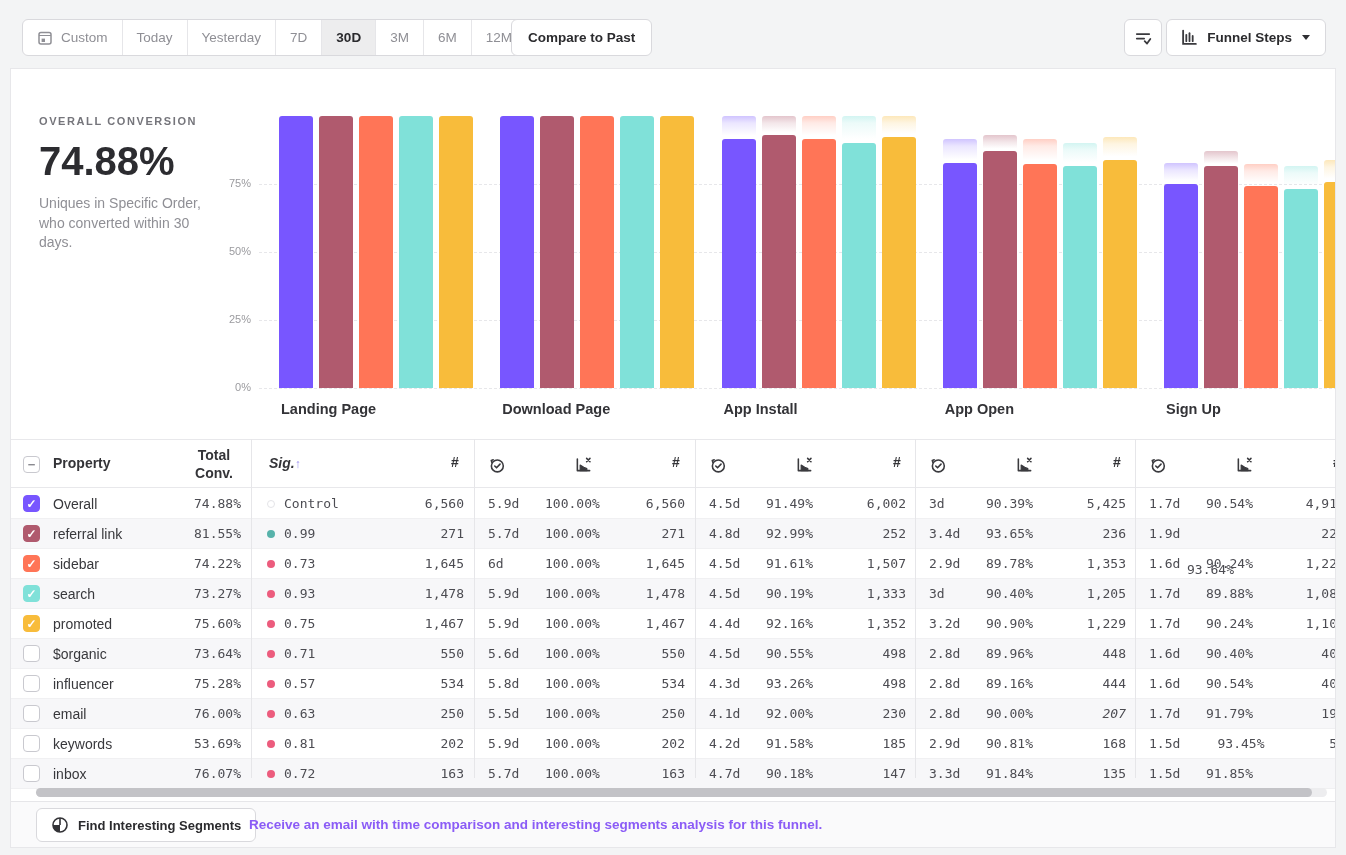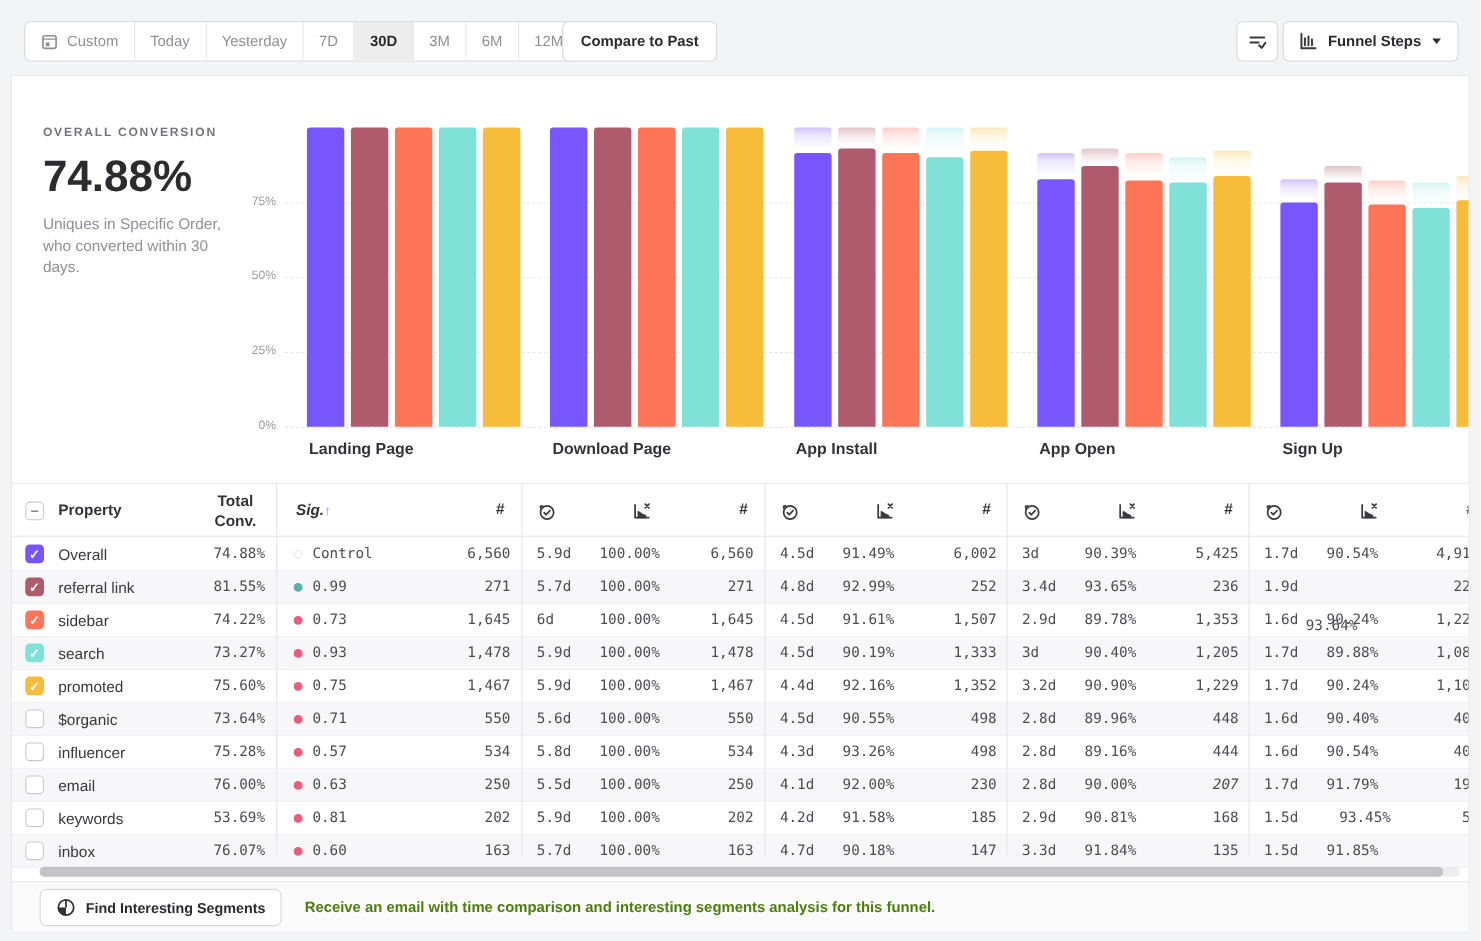--- a/index.html
+++ b/index.html
@@ -83,21 +83,21 @@
   
   #hscroll-track { position:absolute; left:25px; top:719px; width:1291px; height:9px; border-radius:5px; background:#ededef; cursor:pointer; }
   #hscroll-thumb { position:absolute; left:0; top:0; width:1276px; height:9px; border-radius:5px; background:#c3c3c7; cursor:grab; }
 
   
   #footer {
     position:absolute; left:0; bottom:0; width:1326px; height:46px;
     background:#fafafb; border-top:1px solid #e6e6e9;
   }
   #find-btn { position:absolute; left:25px; top:6px; height:34px; padding:0 14px; font-size:13px; }
-  #footer-msg { position:absolute; left:238px; top:0; height:46px; line-height:46px; font-size:13.5px; font-weight:bold; color:#4d7c0f;margin-left:28px; }
+  #footer-msg { position:absolute; left:238px; top:0; height:46px; line-height:46px; font-size:13.5px; font-weight:bold; color:#8b5cf6; }
 
   svg { display:block; }
 </style>
 </head>
 <body>
 
 <div id="toolbar">
   <div class="seg">
       <div class="seg-item">
         <span>
@@ -476,21 +476,21 @@
         <div class="cell mono r step-count" style="left: 1024px; width: 91px;">168</div>
         <div class="cell mono avg-time-value" style="left: 1138px; width: 52px;">1.5d</div>
         <div class="cell mono conversion-rate-value" style="left: 1195px; width: 70px; text-align: center;">93.45%</div>
         <div class="cell mono r step-count" style="left: 1244px; width: 82px;">5</div>
       </div>
       <div class="trow stripe">
         <div class="cbx"></div>
         <div class="cell property-name prop" style="left: 42px; width: 110px;">inbox</div>
         <div class="cell mono r total-conversion-value" style="left: 150px; width: 80px;">76.07%</div>
         <div class="dot" style="left: 256px; background: rgb(236, 92, 125);"></div>
-        <div class="cell mono significance-value" style="left: 273px; width: 90px;">0.60</div>
+        <div class="cell mono significance-value" style="left: 273px; width: 90px;">0.72</div>
         <div class="cell mono r step-count" style="left: 360px; width: 93px;">163</div>
         <div class="cell mono avg-time-value" style="left: 477px; width: 52px;">5.7d</div>
         <div class="cell mono conversion-rate-value" style="left: 534px; width: 70px;">100.00%</div>
         <div class="cell mono r step-count" style="left: 583px; width: 91px;">163</div>
         <div class="cell mono avg-time-value" style="left: 698px; width: 52px;">4.7d</div>
         <div class="cell mono conversion-rate-value" style="left: 755px; width: 70px;">90.18%</div>
         <div class="cell mono r step-count" style="left: 804px; width: 91px;">147</div>
         <div class="cell mono avg-time-value" style="left: 918px; width: 52px;">3.3d</div>
         <div class="cell mono conversion-rate-value" style="left: 975px; width: 70px;">91.84%</div>
         <div class="cell mono r step-count" style="left: 1024px; width: 91px;">135</div>

